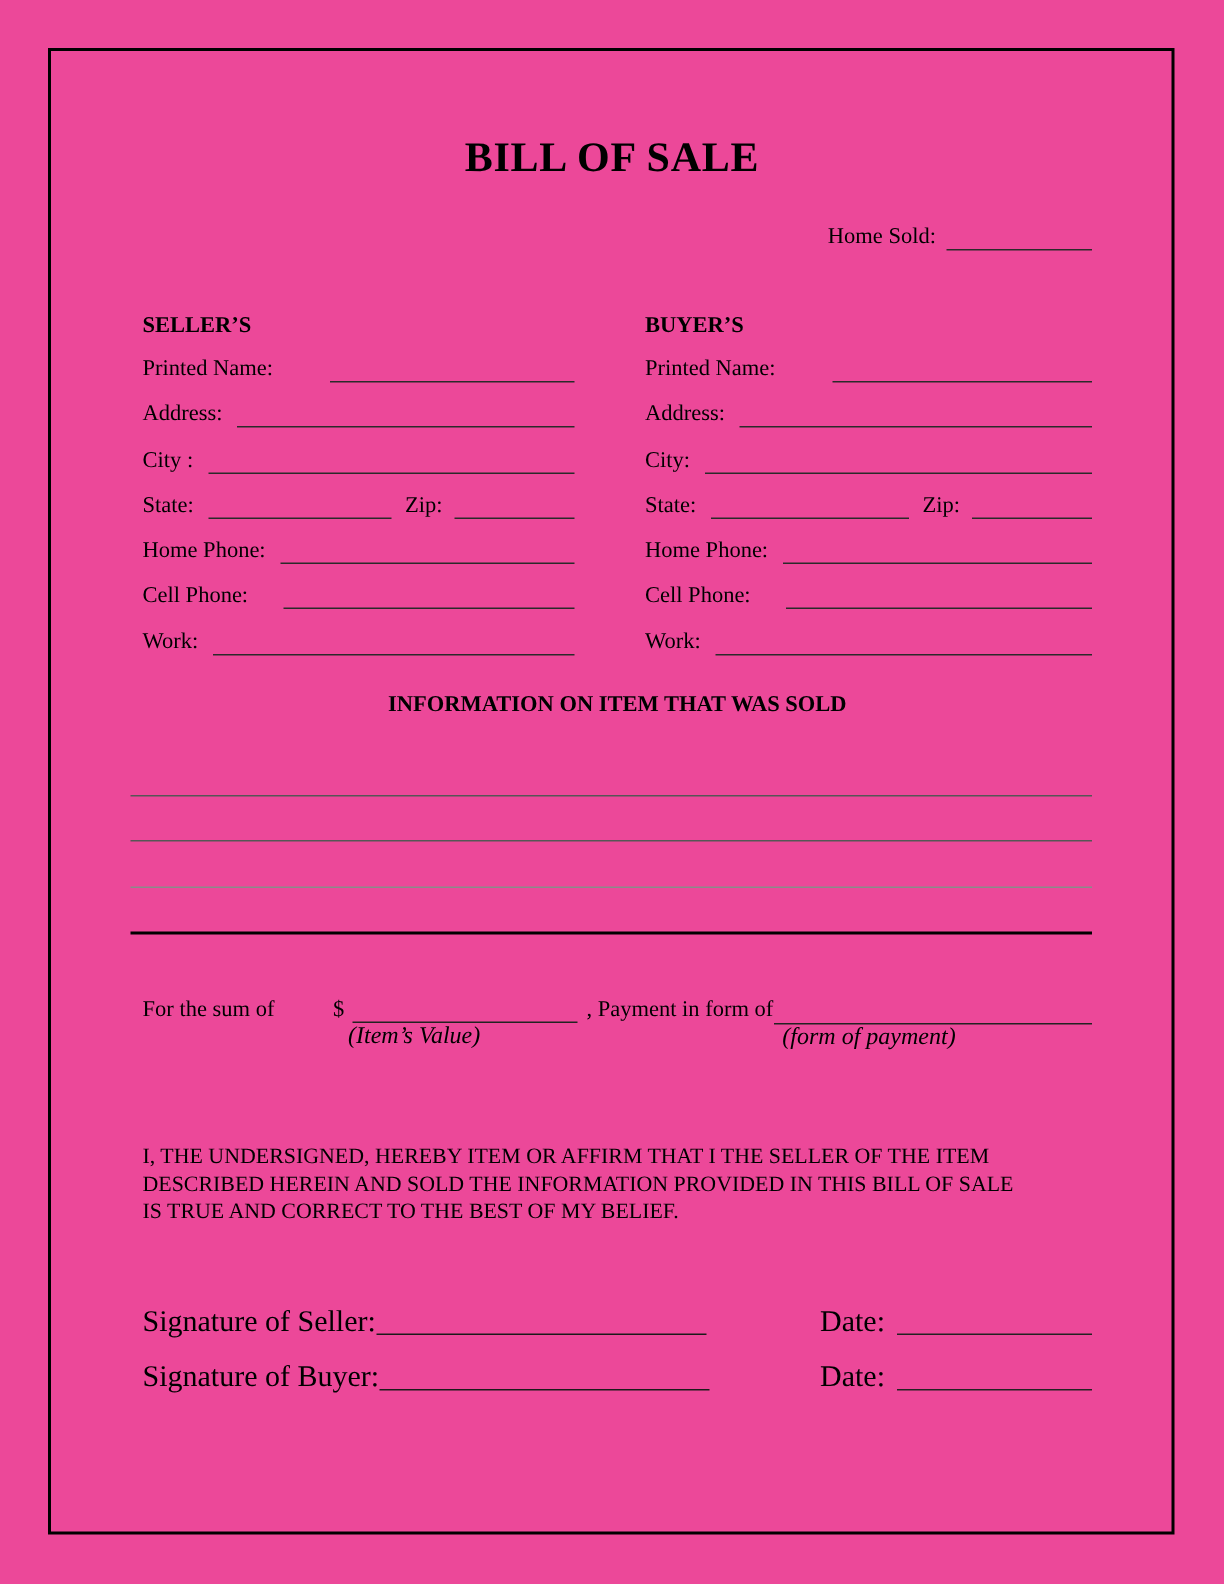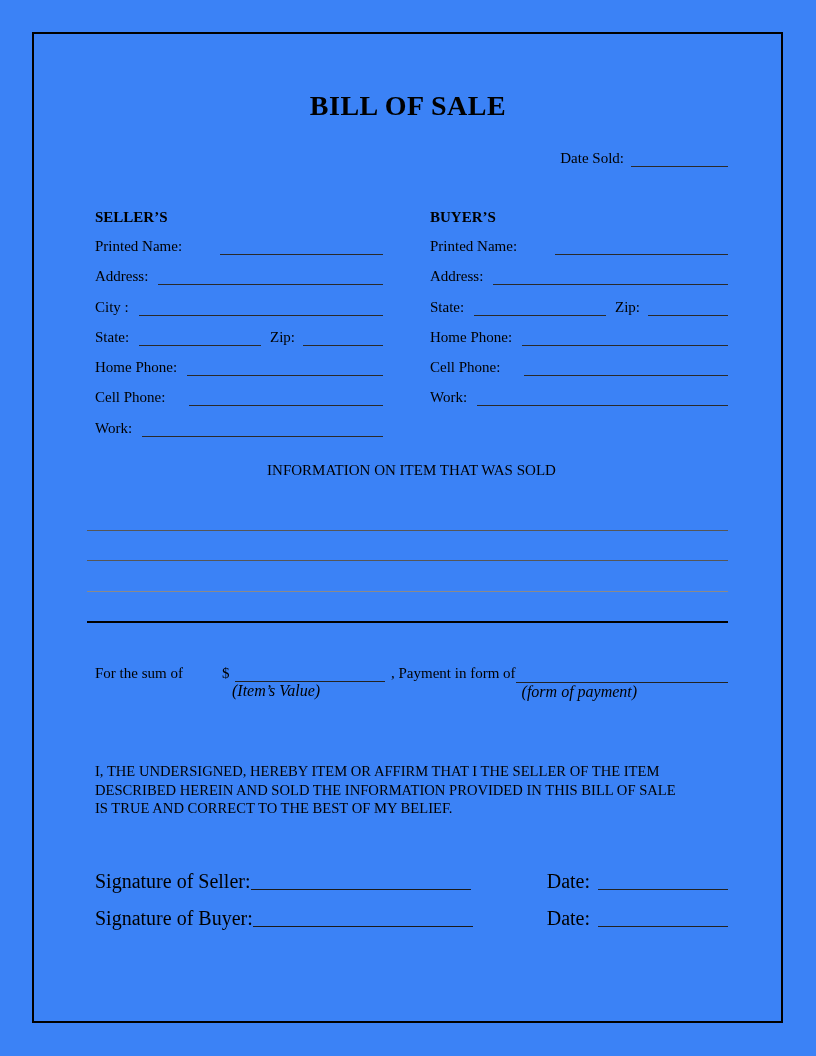--- a/index.html
+++ b/index.html
@@ -1,17 +1,17 @@
 <!DOCTYPE html>
 <html><head>
 <meta charset="utf-8">
 <style>
   html, body { margin:0; padding:0; background:#ffffff; }
   .page {
-    position:relative; width:816px; height:1056px; background:#3b82f6;
+    position:relative; width:816px; height:1056px; background:#ec4899;
     font-family:"Liberation Serif","DejaVu Serif",serif; color:#000;
     overflow:hidden;
   }
   .frame {
     position:absolute; left:32px; top:32px; width:747px; height:987px;
     border:2px solid #000;
   }
   .content { position:absolute; left:95px; top:0; width:633px; }
 
   
@@ -31,21 +31,21 @@
   .party-heading { font-weight:bold; font-size:15px; line-height:18px; margin-bottom:11px; }
   .frow { display:flex; align-items:flex-end; height:18px; margin-bottom:12.3px; font-size:15px; line-height:18px; }
   .frow .lbl { white-space:nowrap; }
   .rule { flex:1 1 auto; border-bottom:1.5px solid #2a2a2a; margin-left:10px; height:0; }
   .g-lg { margin-left:38px; }
   .g-md { margin-left:24px; }
   .zip-lbl { margin-left:9px; white-space:nowrap;text-align:right; }
   .zip-rule { flex:0 0 80px; border-bottom:1.5px solid #2a2a2a; margin-left:8px; height:0; }
 
   
-  .item-heading { position:absolute; top:462px; left:0; width:100%; text-align:center; font-weight:normal; font-size:15px; }
+  .item-heading { position:absolute; top:462px; left:0; width:100%; text-align:center; font-weight:bold; font-size:15px; }
   .info-lines { position:absolute; top:500px; left:-8px; width:641px; }
   .info-line { height:29.4px; border-bottom:1.8px solid #565656; }
   .info-line:first-child { height:30px; }
   .info-line:nth-child(3) { border-bottom-color:#8a8a8a; }
   .info-line:nth-child(4) { border-bottom:2px solid #000; }
 
   
   .sum-row { position:absolute; top:664px; left:0; width:633px; display:flex; font-size:15px; }
   .sum-lbl { flex:0 0 127px; line-height:18px; white-space:nowrap; }
   .sum-field { width:163px; }
@@ -74,21 +74,21 @@
 <body>
 
 <div class="page">
   <div class="frame"></div>
 
   <div class="title">BILL OF SALE</div>
 
   <div class="content">
 
     <div class="date-row">
-      <span class="lbl">Date Sold:</span>
+      <span class="lbl">Home Sold:</span>
       <span class="date-line"></span>
     </div>
 
     <div class="parties">
 
       <div class="col-seller">
         <div class="party-heading">SELLER’S</div>
         <div class="frow">
           <span class="lbl">Printed Name:</span>
           <span class="rule g-lg"></span>
@@ -122,20 +122,24 @@
       </div>
 
       <div class="col-buyer">
         <div class="party-heading">BUYER’S</div>
         <div class="frow">
           <span class="lbl">Printed Name:</span>
           <span class="rule g-lg"></span>
         </div>
         <div class="frow">
           <span class="lbl">Address:</span>
+          <span class="rule"></span>
+        </div>
+        <div class="frow">
+          <span class="lbl">City:</span>
           <span class="rule"></span>
         </div>
         <div class="frow">
           <span class="lbl">State:</span>
           <span class="rule"></span>
           <span class="zip-lbl">Zip:</span>
           <span class="zip-rule"></span>
         </div>
         <div class="frow">
           <span class="lbl">Home Phone:</span>

